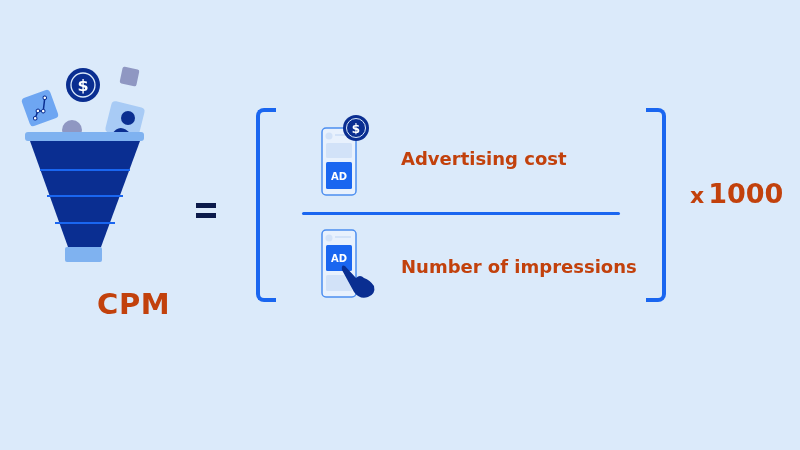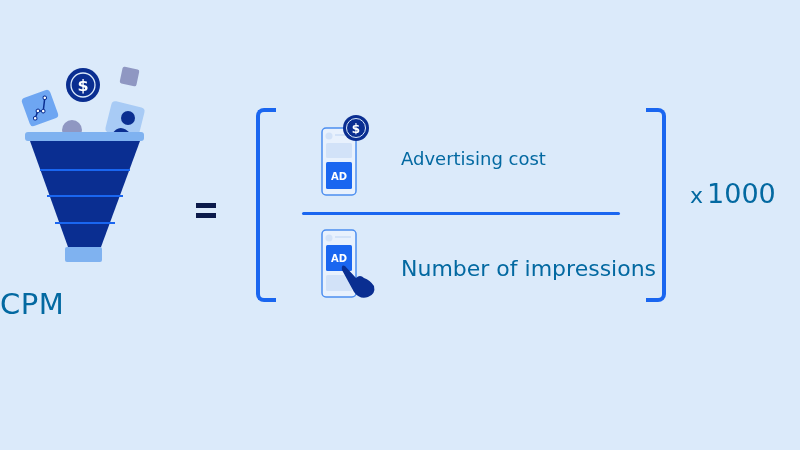--- a/index.html
+++ b/index.html
@@ -1,27 +1,27 @@
 <!DOCTYPE html>
 <html><head>
 <meta charset="utf-8">
 <style>
   html,body{margin:0;padding:0;}
   body{width:800px;height:450px;background:#dbeafa;position:relative;overflow:hidden;font-family:"DejaVu Sans","Liberation Sans",sans-serif;}
   .abs{position:absolute;}
-  .label{color:#0369a1;font-weight:normal;}
-  #cpm-label{left:0;width:170px;top:287px;text-align:left;font-size:29px;letter-spacing:0.5px;}
+  .label{color:#c2410c;font-weight:bold;}
+  #cpm-label{left:0;width:170px;top:287px;text-align:right;font-size:29px;letter-spacing:0.5px;}
   #equals{left:196px;top:203px;width:20px;height:16px;}
   #equals .bar{position:absolute;left:0;width:20px;height:5px;background:#0b1a4a;}
   .bracket{position:absolute;top:108px;width:20px;height:194px;border:4px solid #1a66f0;box-sizing:border-box;}
   #bracket-left{left:256px;border-right:none;border-radius:8px 0 0 8px;}
   #bracket-right{left:646px;border-left:none;border-radius:0 8px 8px 0;}
   #fraction-line{left:302px;top:212px;width:318px;height:3px;background:#1a66f0;border-radius:2px;}
   #numerator-label{left:401px;top:148px;font-size:18px;}
-  #denominator-label{left:401px;top:256px;font-size:22px;}
+  #denominator-label{left:401px;top:256px;font-size:18px;}
   #multiplier{left:690px;top:178px;font-size:27px;}
   #multiplier .x{font-size:22px;margin-right:4px;}
   svg{position:absolute;overflow:visible;}
 </style>
 </head>
 <body>
 
 <svg style="left:0;top:0;" width="170" height="280">
 
   <g>

